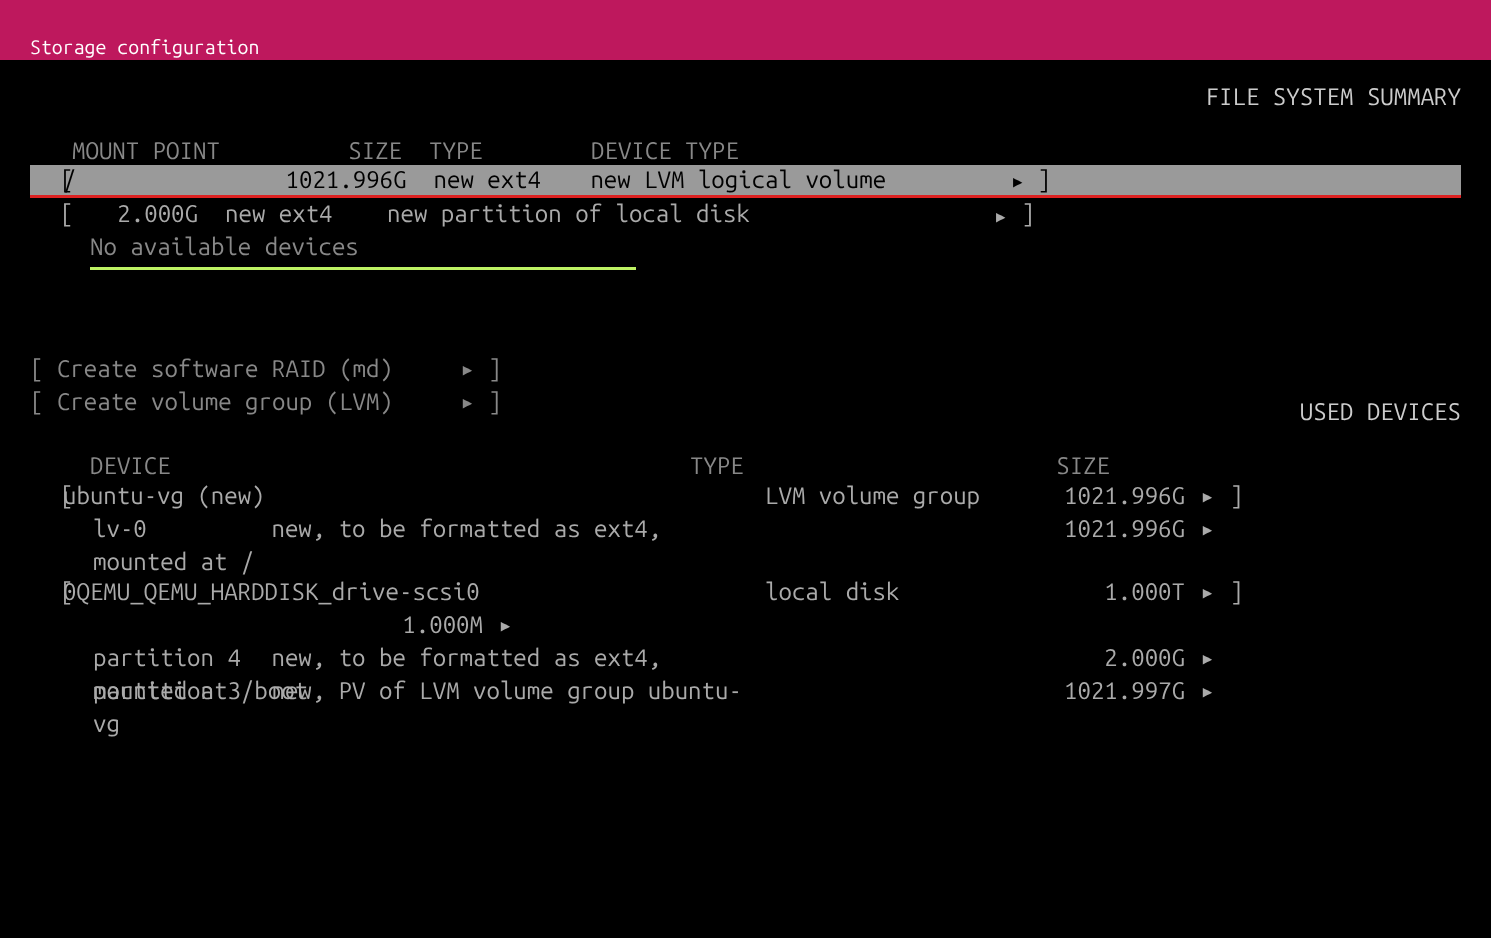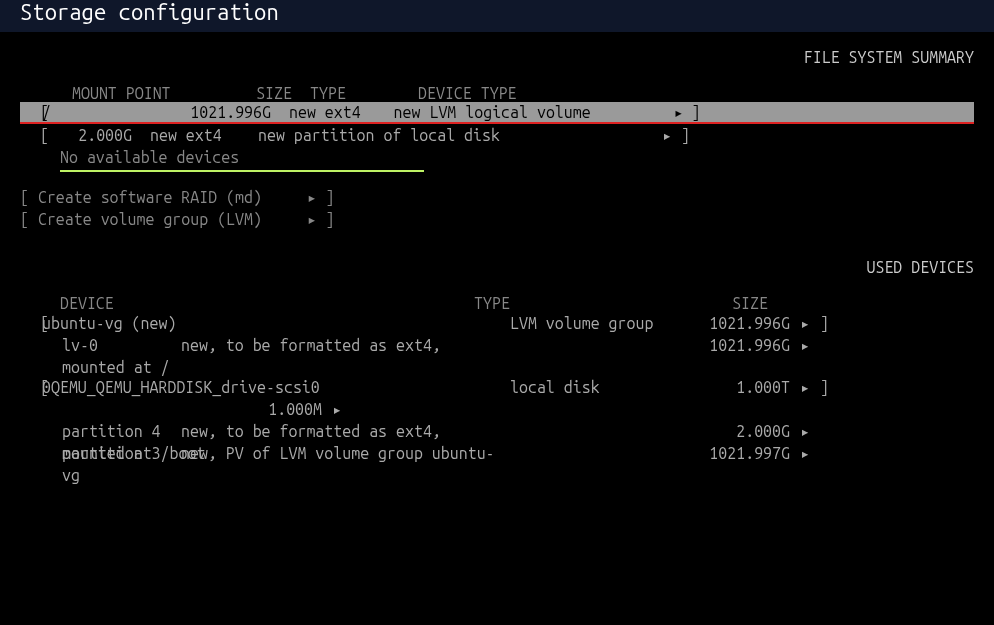--- a/index.html
+++ b/index.html
@@ -6,42 +6,42 @@
   body {
     width: 994px;
     height: 625px;
     background: #000;
     font-family: "Ubuntu Mono", "DejaVu Sans Mono", "Courier New", monospace;
     font-size: 16px;
     color: #aaa;
     overflow: hidden;
   }
   .titlebar {
-    background: #0f172a;
+    background: #be185d;
     color: #fff;
-    padding: 0 20px;
+    padding: 20px 20px;
     height: 32px;
     line-height: 24px;
-    font-size: 22px;
+    font-size: 13px;
   }
   .content {
     padding: 16px 20px;
   }
   .section-header {
     color: #ccc;
     margin-bottom: 18px;
     text-align: right;
   }
   .section-header.mt { margin-top: 28px; }
   .fs-table { margin-left: 0; }
   .fs-head {
     display: flex;
     color: #888;
   }
-  .fs-head .col-mount { margin-left: 52px; width: 130px; }
+  .fs-head .col-mount { margin-left: 28px; width: 130px; }
   .fs-head .col-size  { width: 90px; text-align: right; }
   .fs-head .col-type  { width: 90px; margin-left: 18px; }
   .fs-head .col-dtype { margin-left: 18px; }
   .fs-row {
     display: flex;
     align-items: center;
     height: 22px;
     cursor: pointer;
   }
   .fs-row.selected { background: #9a9a9a; color: #000; }
@@ -61,26 +61,25 @@
     height: 26px;
     line-height: 22px;
   }
   .redline2 { border-bottom: 2px solid #bef264; width: 364px; }
 
   .create-row {
     color: #888;
     height: 22px;
     line-height: 22px;
   }
-  .create-row .lbl { display: inline-block; width: 260px; }
+  .create-row .lbl { display: inline-block; width: 260px; margin-top: 41px; }
 
   .used-head {
     display: flex;
     color: #888;
-    gap: 14px;
   }
   .used-head .c-dev  { margin-left: 40px; width: 400px; }
   .used-head .c-type { width: 170px; }
   .used-head .c-size { width: 110px; text-align: right; }
 
   .used-row {
     display: flex;
     height: 22px;
     line-height: 22px;
     color: #aaa;

